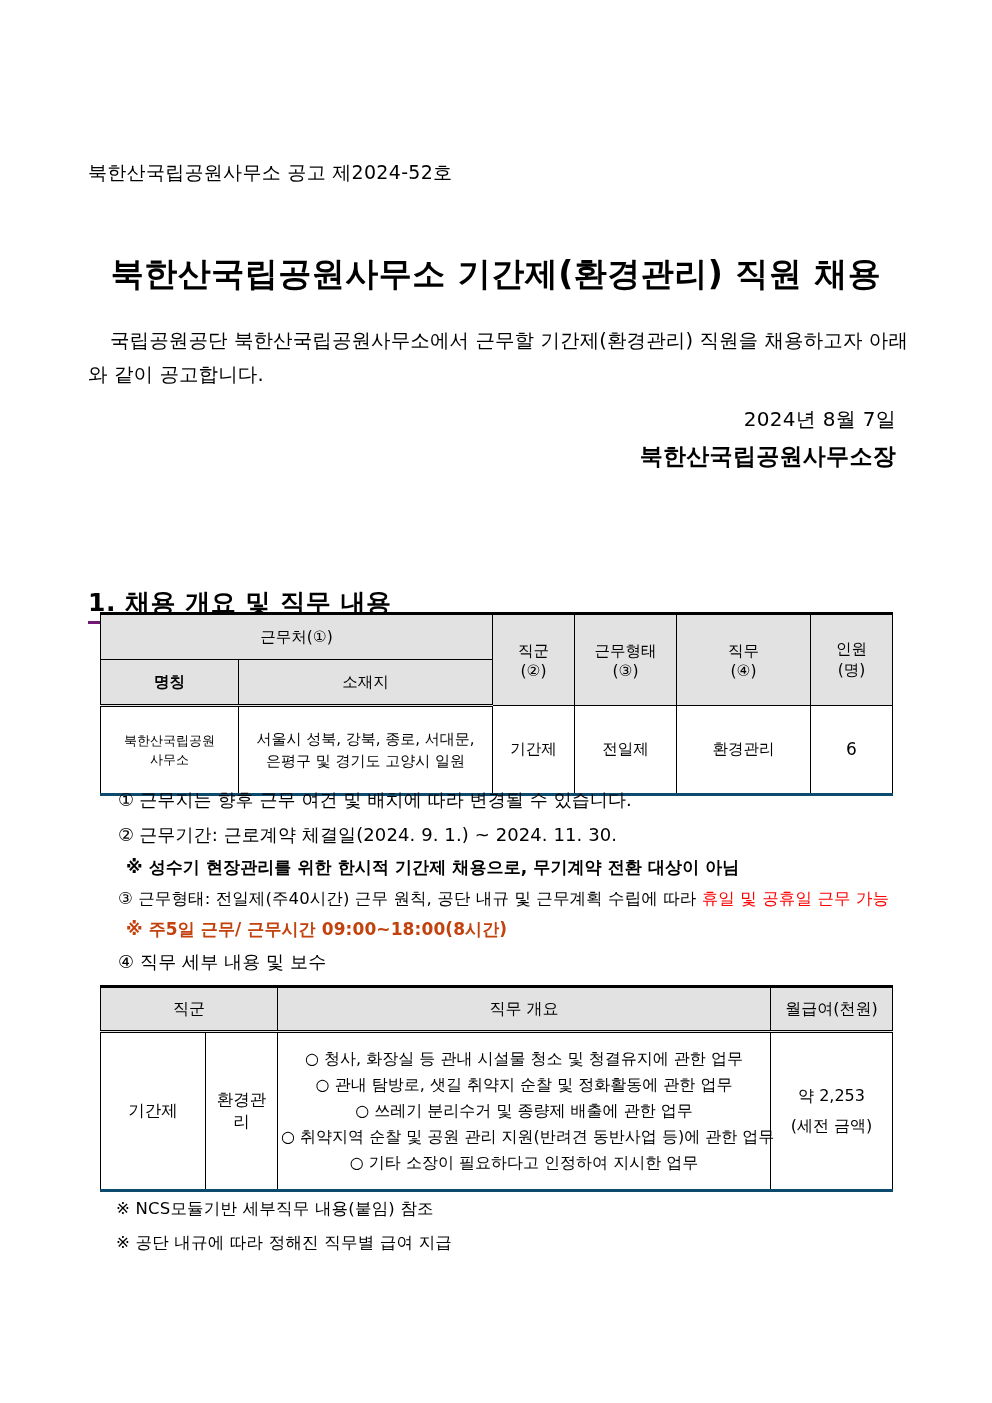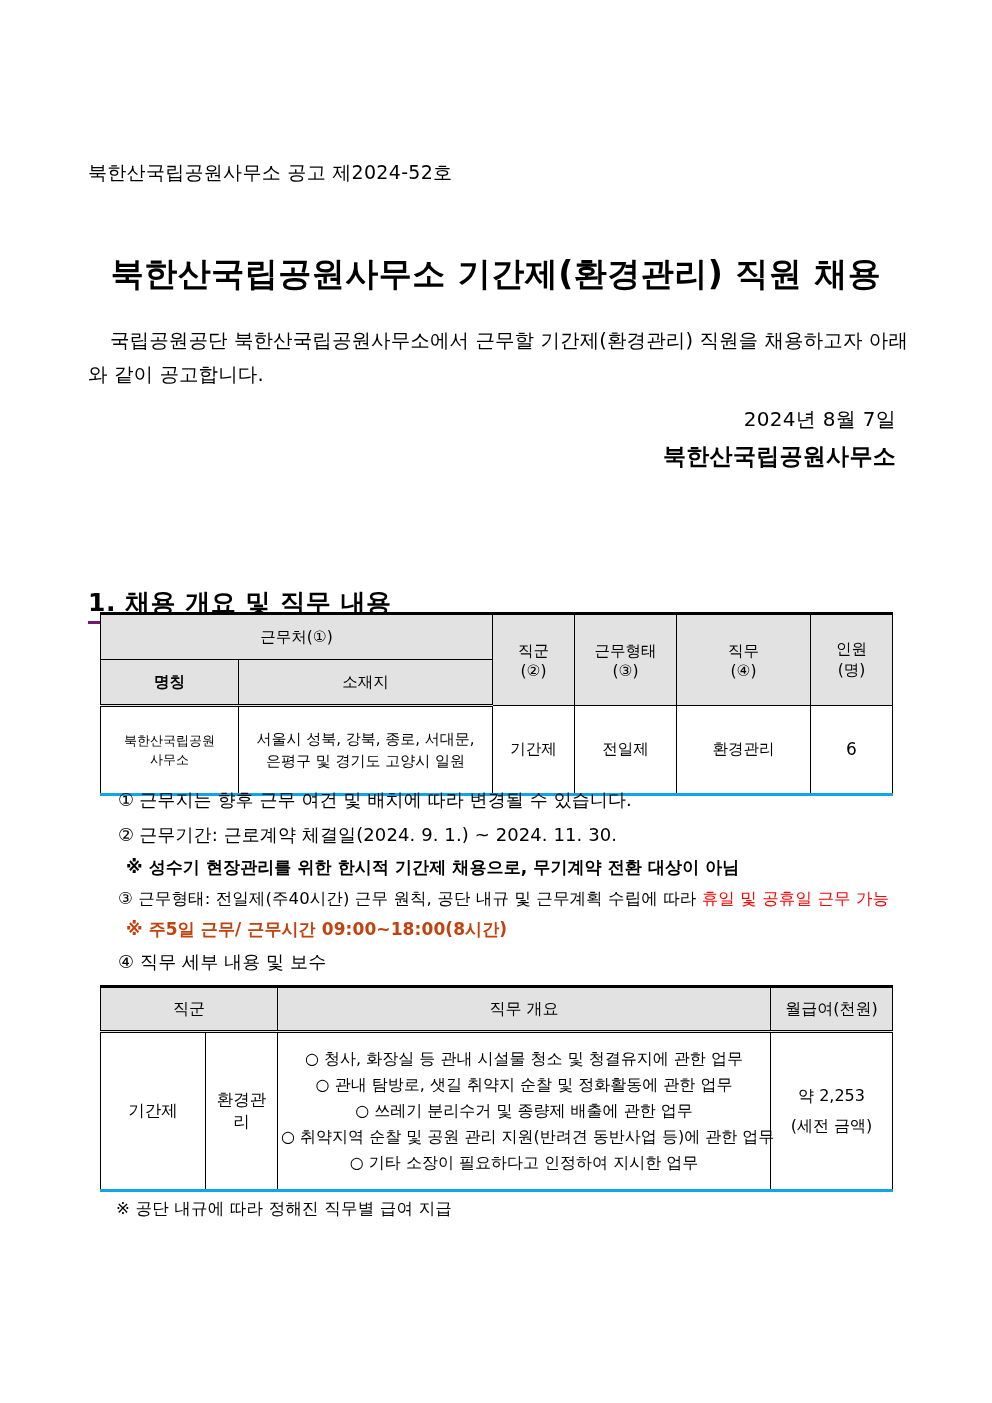--- a/index.html
+++ b/index.html
@@ -97,21 +97,21 @@
   table {
     border-collapse: collapse;
     table-layout: fixed;
     font-size: 15.5px;
   }
   .tbl {
     position: absolute;
     left: 100px;
     width: 792px;
     border-top: 3px solid #000;
-    border-bottom: 3px solid #0ea5e9;
+    border-bottom: 3px solid #0c4a6e;
   }
   .tbl td, .tbl th {
     border-left: 1px solid #000;
     border-right: 1px solid #000;
     text-align: center;
     vertical-align: middle;
     padding: 4px 3px;
     font-weight: normal;
   }
   .tbl .hdr td {
@@ -205,21 +205,21 @@
 
 <div class="page">
 
   <div class="doc-number">북한산국립공원사무소 공고 제2024-52호</div>
 
   <h1 class="doc-title">북한산국립공원사무소 기간제(환경관리) 직원 채용</h1>
 
   <p class="intro">국립공원공단 북한산국립공원사무소에서 근무할 기간제(환경관리) 직원을 채용하고자 아래와 같이 공고합니다.</p>
 
   <div class="date-line">2024년 8월 7일</div>
-  <div class="signer">북한산국립공원사무소</div>
+  <div class="signer">북한산국립공원사무소장</div>
 
   <h2 class="section-heading">1. 채용 개요 및 직무 내용</h2>
 
   <table class="tbl table1">
     <colgroup>
       <col style="width:138px">
       <col style="width:254px">
       <col style="width:82px">
       <col style="width:102px">
       <col style="width:134px">
@@ -310,16 +310,17 @@
         </td>
         <td class="t2-pay">
           <div>약 2,253</div>
           <div>(세전 금액)</div>
         </td>
       </tr>
     </tbody>
   </table>
 
   <div class="footnotes">
+    <div class="footnote">※ NCS모듈기반 세부직무 내용(붙임) 참조</div>
     <div class="footnote">※ 공단 내규에 따라 정해진 직무별 급여 지급</div>
   </div>
 
 </div>
 
 </body></html>

